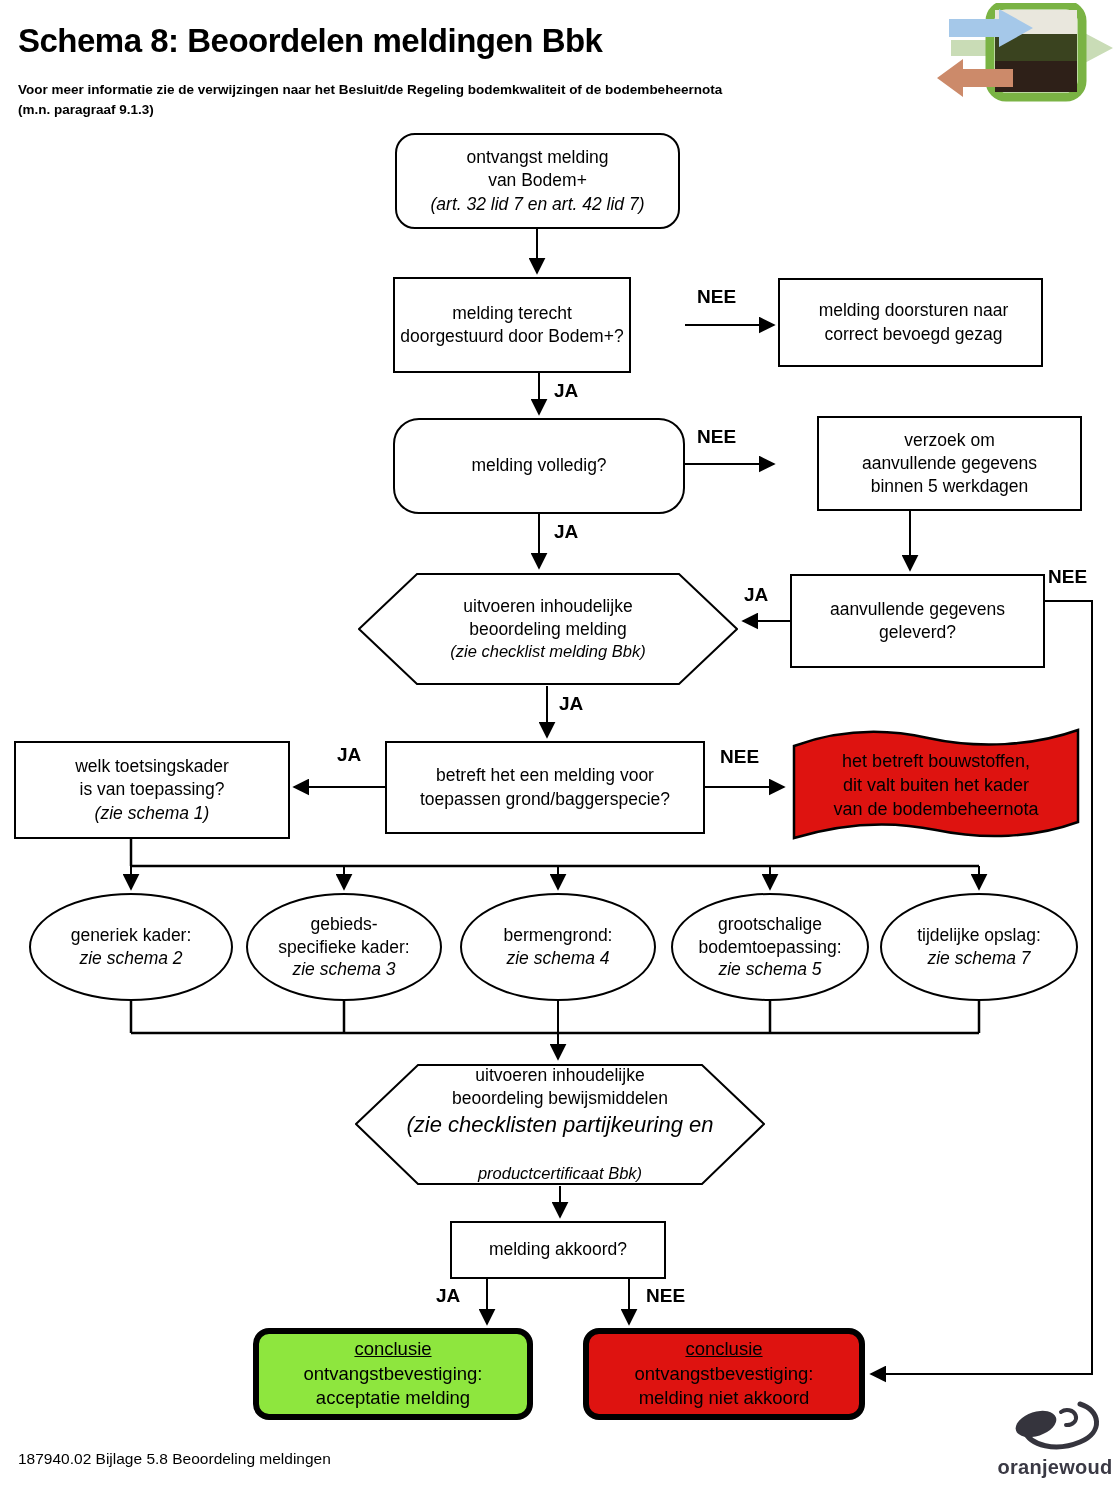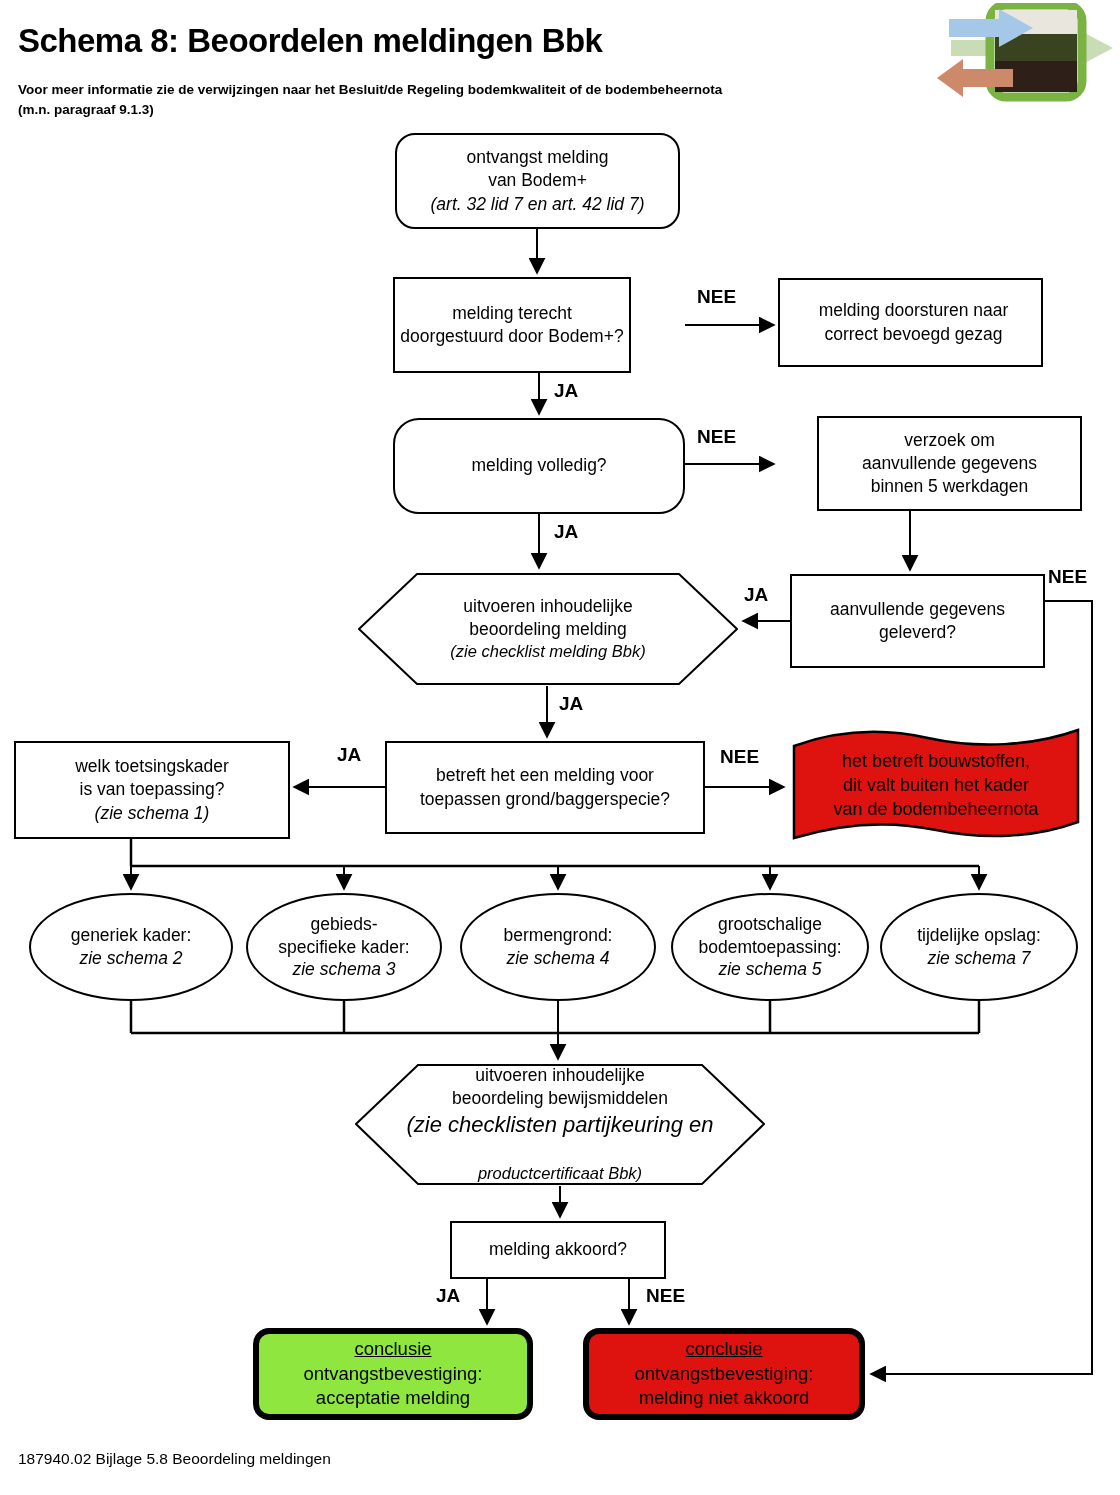--- a/index.html
+++ b/index.html
@@ -206,14 +206,22 @@
   <div class="lbl" style="left:744px;top:584px;">JA</div>
   <div class="lbl" style="left:1048px;top:566px;">NEE</div>
   <div class="lbl" style="left:559px;top:693px;">JA</div>
   <div class="lbl" style="left:337px;top:744px;">JA</div>
   <div class="lbl" style="left:720px;top:746px;">NEE</div>
   <div class="lbl" style="left:436px;top:1285px;">JA</div>
   <div class="lbl" style="left:646px;top:1285px;">NEE</div>
 
   <div class="footer-doc">187940.02 Bijlage 5.8 Beoordeling meldingen</div>
 
+  <div class="brand">
+    <svg width="115" height="58" viewBox="0 0 115 58">
+      <path d="M82,4 C102,10 106,32 82,42 C58,52 32,46 26,30" stroke="#35343d" stroke-width="5" fill="none" stroke-linecap="round"></path>
+      <ellipse cx="38" cy="24" rx="21" ry="12" fill="#35343d" transform="rotate(-18 38 24)"></ellipse>
+      <path d="M63,12 a9,7.5 0 1 1 5,13" stroke="#35343d" stroke-width="4" fill="none" stroke-linecap="round"></path>
+    </svg>
+    <div class="brand-name">oranjewoud</div>
+  </div>
 
 </div>
 
 </body></html>

